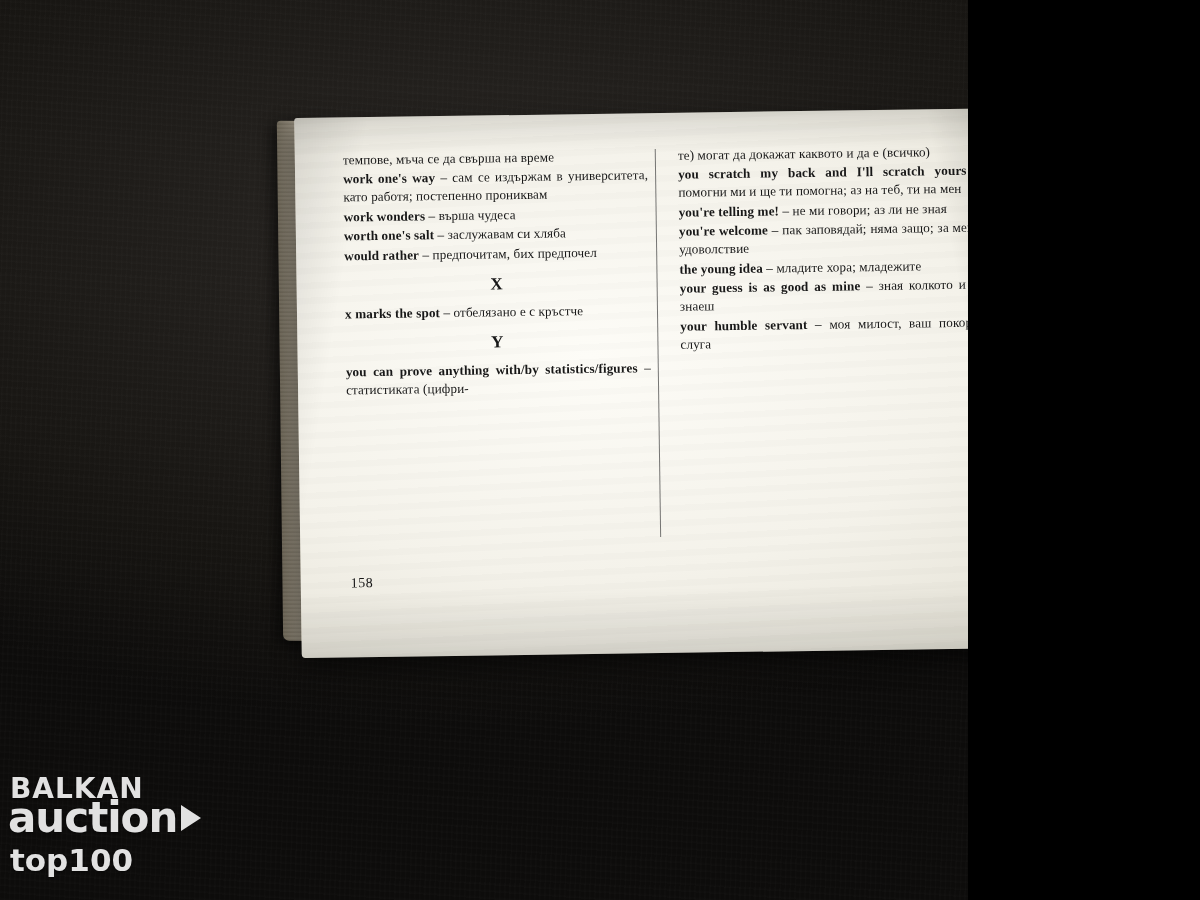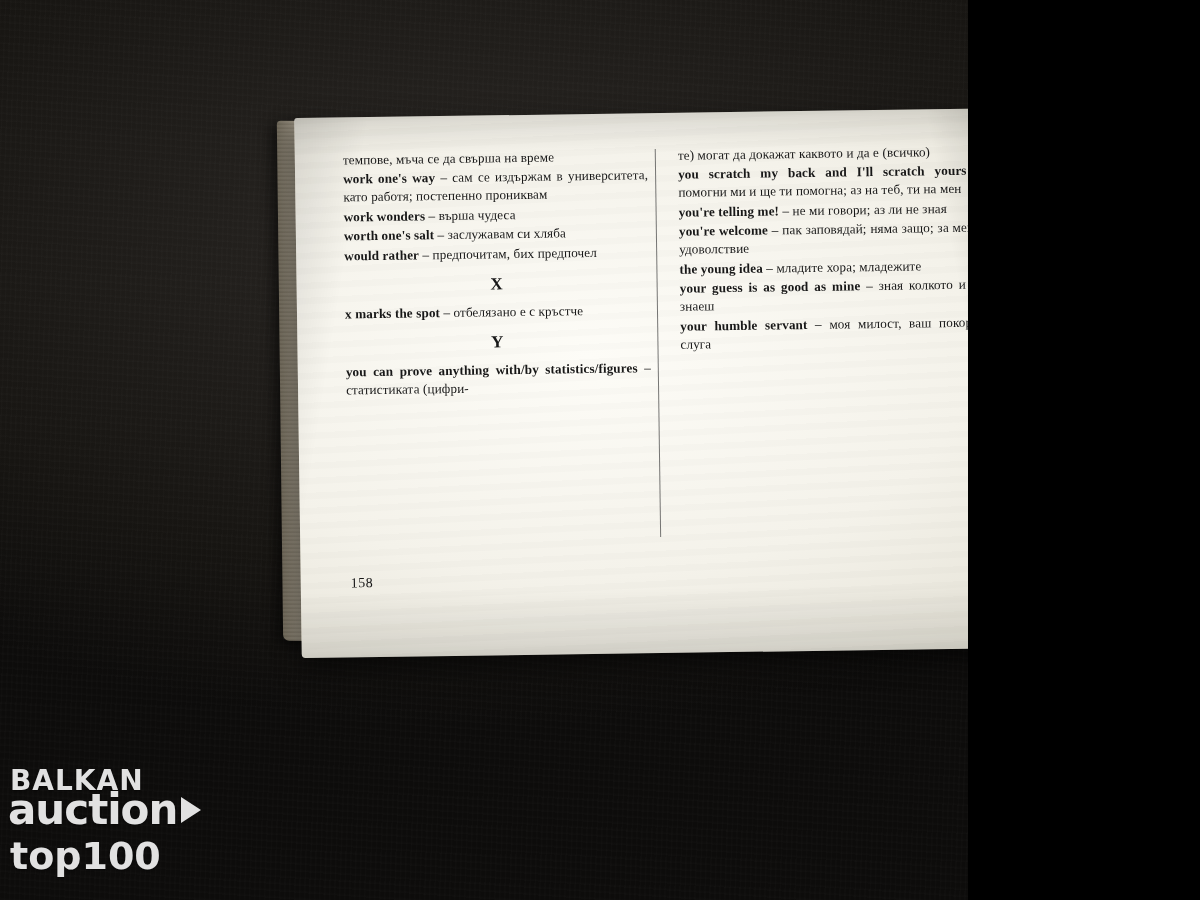--- a/index.html
+++ b/index.html
@@ -212,21 +212,21 @@
   .wm-play {
     display: inline-block;
     width: 0; height: 0;
     border-left: 20px solid #ffffff;
     border-top: 13px solid transparent;
     border-bottom: 13px solid transparent;
     margin-left: 4px;
     margin-bottom: 2px;
   }
   .wm-top100 {
-    font-size: 38px;
+    font-size: 31px;
     font-weight: bold;
     letter-spacing: 0px;
     margin-top: 4px;
     margin-left: 2px;
   }
 </style>
 </head>
 <body>
 
 <div id="scene">

